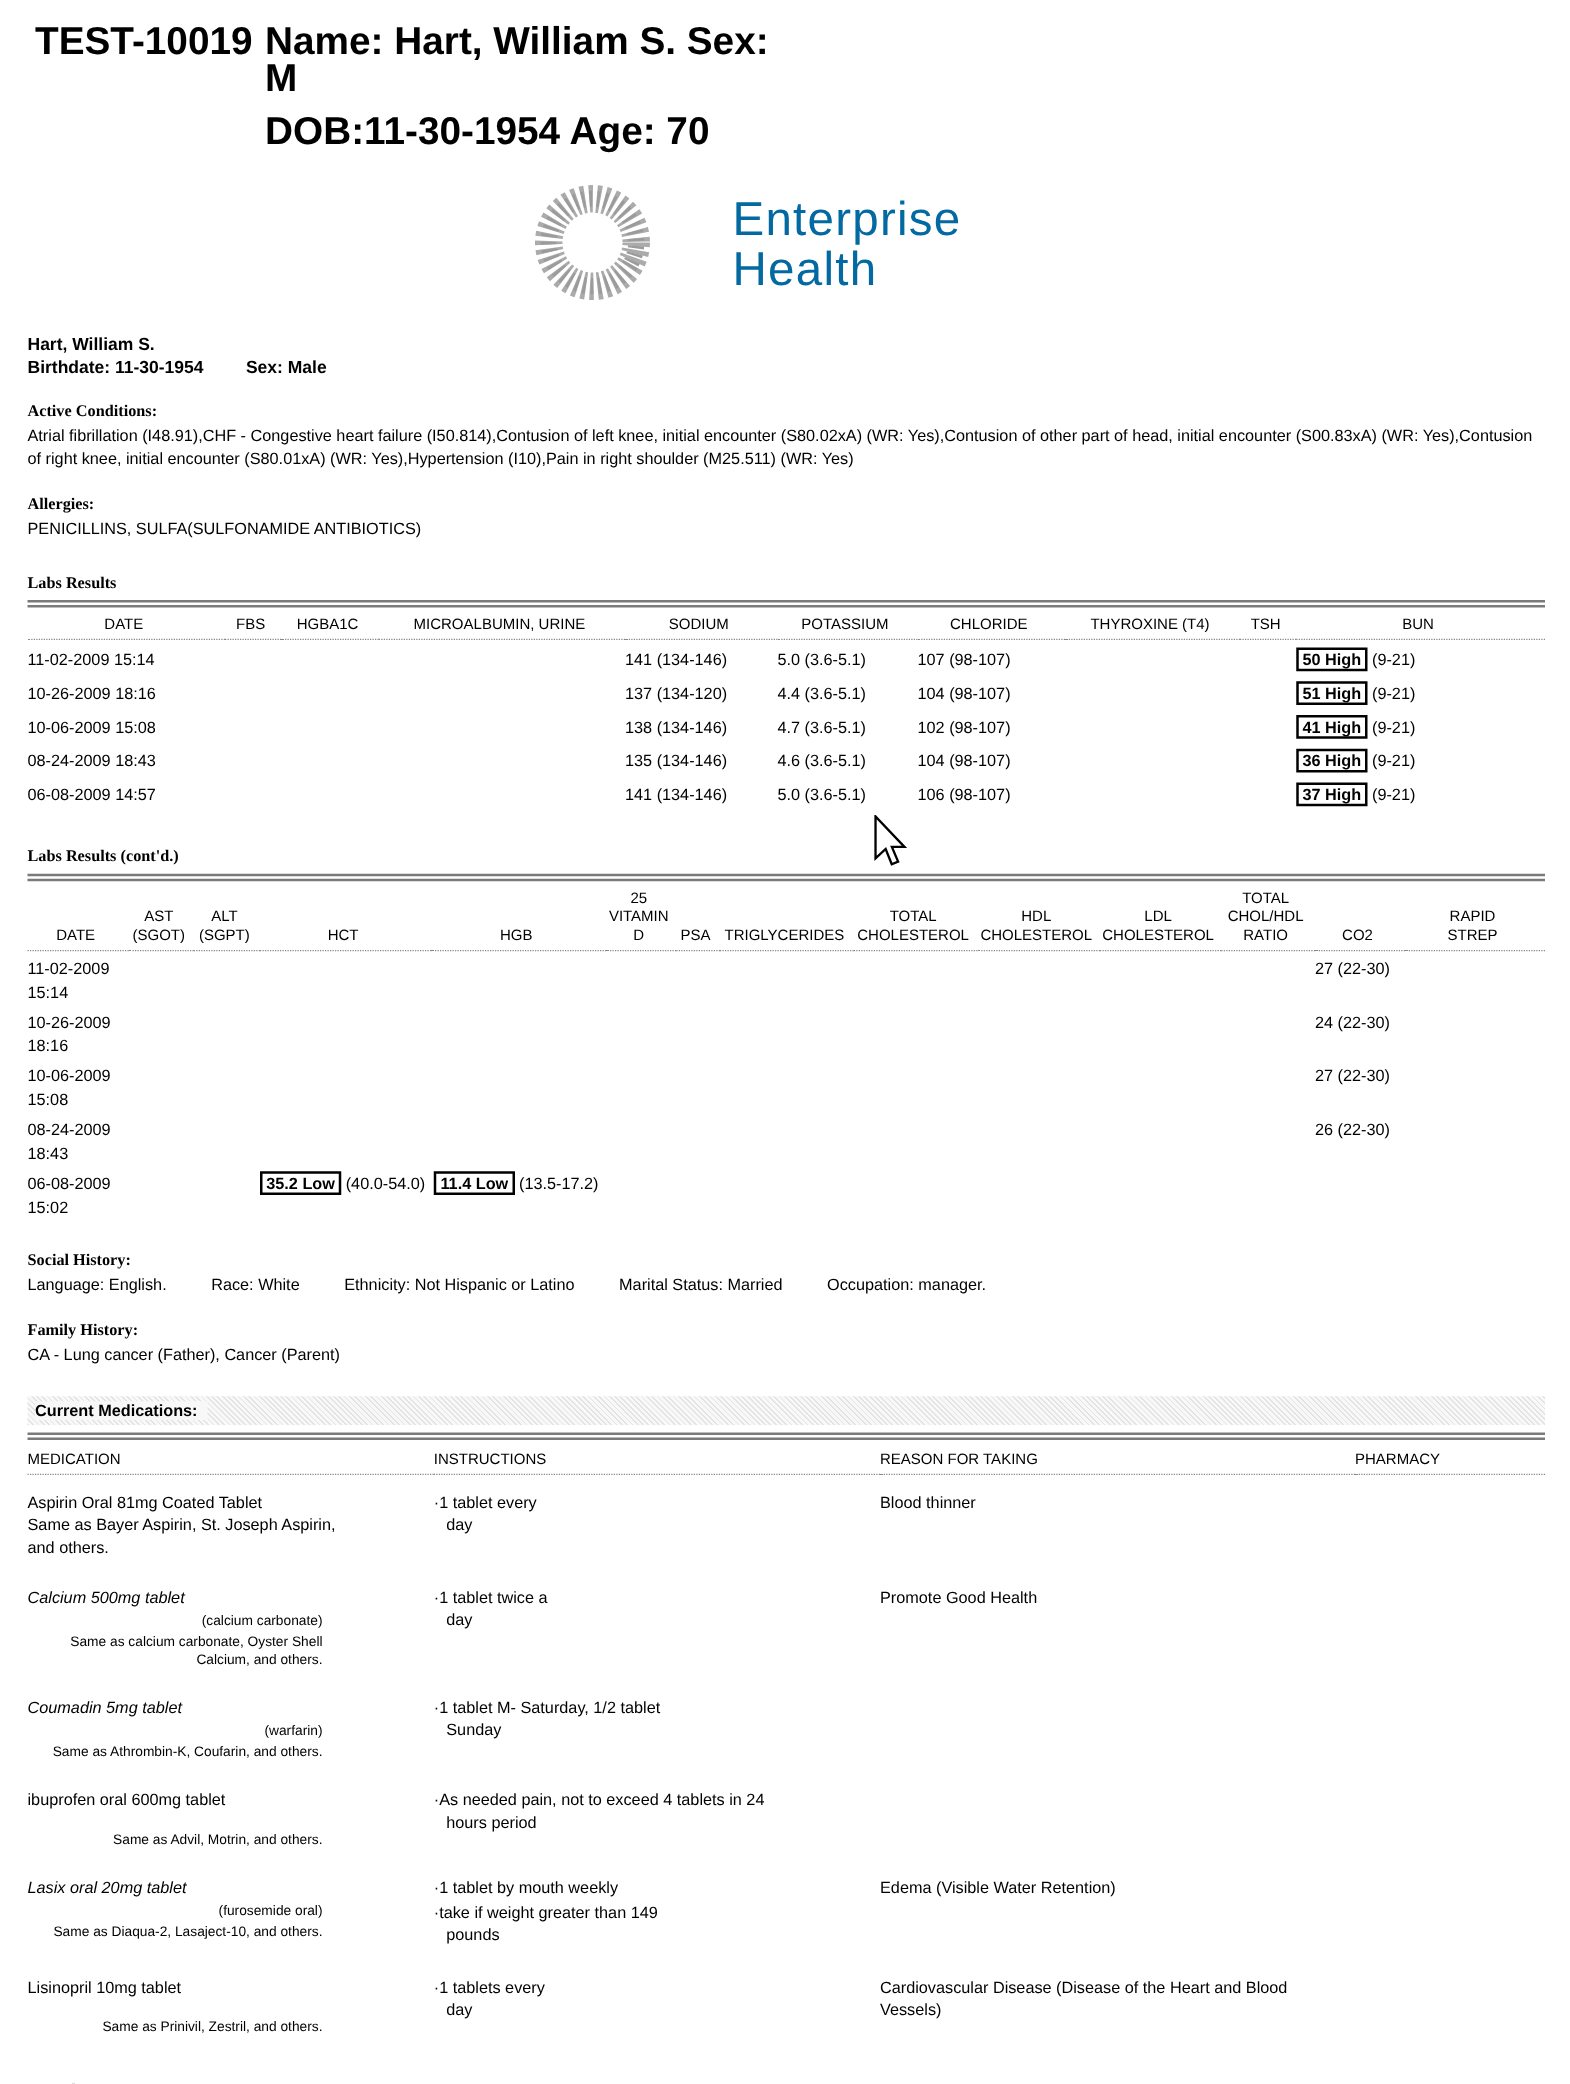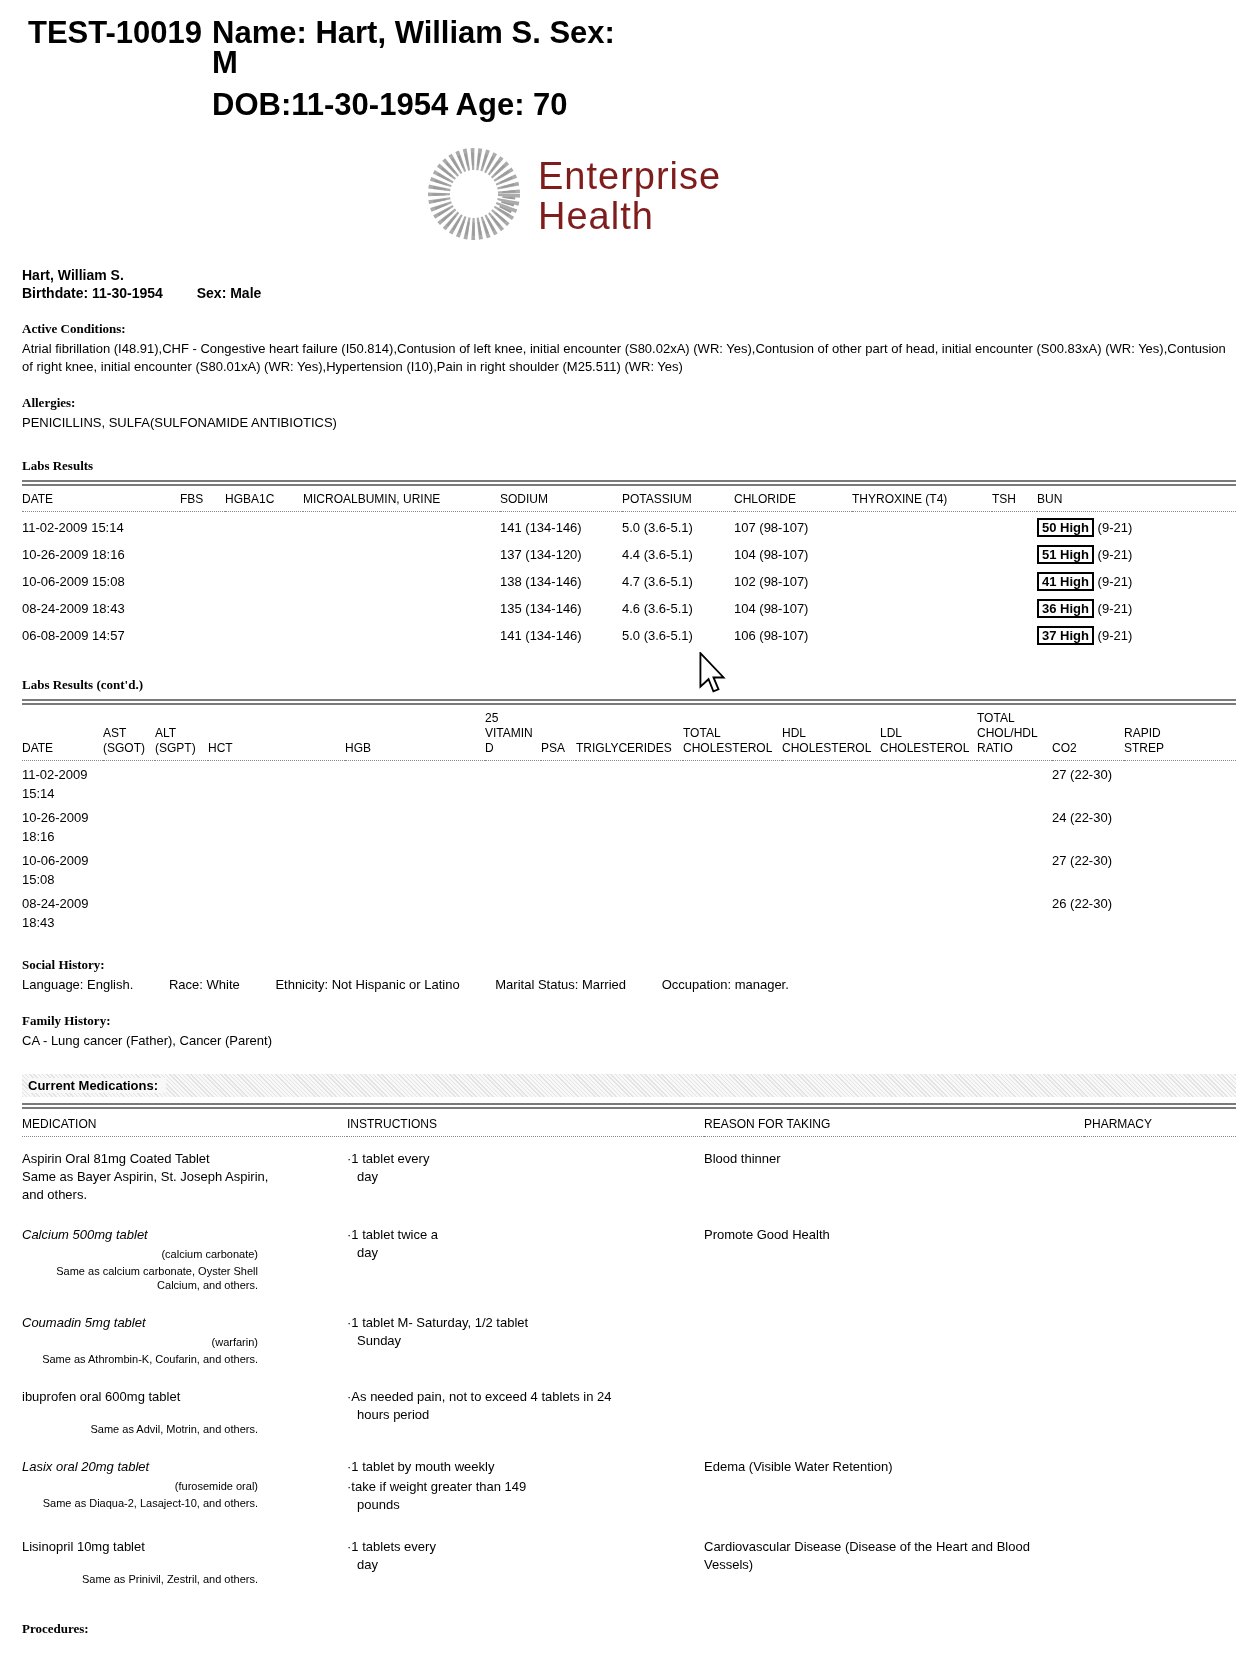--- a/index.html
+++ b/index.html
@@ -5,33 +5,33 @@
   html,body{margin:0;padding:0;background:#fff;}
   .page{position:relative;width:1256px;height:1667px;box-sizing:border-box;
         padding:18px 20px 0 22px;overflow:hidden;background:#fff;color:#000;
         font-family:"Liberation Sans", sans-serif;}
   
   .hdr{display:flex;font-size:31px;font-weight:bold;line-height:30px;margin-left:6px;}
   .hdr-id{margin-right:10px;white-space:nowrap;}
   .hdr-dob{margin-top:12px;}
   
   .logo-row{margin:20px 0 0 400px;display:flex;align-items:center;gap:12px;height:112px;}
-  .logo-text{font-size:38px;line-height:40px;color:#7f1d1d;letter-spacing:1px;}
+  .logo-text{font-size:38px;line-height:40px;color:#0369a1;letter-spacing:1px;margin-left:48px;}
   
   .patient{margin-top:14px;font-weight:bold;font-size:14px;line-height:18px;}
   .pt-sex{margin-left:30px;}
   .sec{margin-top:19px;}
   .sec-h{font-weight:bold;font-size:13px;line-height:16px;font-family:Liberation Serif, serif;}
   .sec-t{font-size:13px;line-height:18px;margin-top:3px;}
   .soc-item{margin-right:32px;}
   
   .rule2{height:2px;border-top:2px solid #7a7a7a;border-bottom:2px solid #7a7a7a;margin-top:6px;}
   
   table.labs{border-collapse:collapse;table-layout:fixed;width:100%;}
-  table.labs th{font-weight:normal;text-align:left;font-size:12px;vertical-align:bottom;
+  table.labs th{font-weight:normal;text-align:center;font-size:12px;vertical-align:bottom;
         padding:6px 4px 4px 0;border-bottom:1px dotted #888;white-space:pre-line;line-height:15px;}
   table.labs td{font-size:13px;vertical-align:top;padding:6px 4px 2px 0;line-height:19px;white-space:pre-line;}
   table.labs2 td{padding:4px 4px 1px 0;}
   .box{display:inline-block;border:2px solid #000;font-weight:bold;padding:0 3px;line-height:15px;}
   
   .medbar{margin-top:24px;font-weight:bold;font-size:13px;padding:4px 6px;
         background:repeating-linear-gradient(45deg,#e3e3e3 0 1px,#f8f8f8 1px 3px);}
   .medbar span{background:#f8f8f8;padding-right:8px;}
   table.meds{border-collapse:collapse;table-layout:fixed;width:100%;}
   table.meds th{font-weight:normal;text-align:left;font-size:12px;vertical-align:bottom;
@@ -292,20 +292,41 @@
             <td></td>
             <td></td>
         <td></td>
             <td></td>
             <td></td>
         <td></td>
             <td></td>
         <td>26 (22-30)</td>
         <td></td>
       </tr>
+      <tr>
+        <td class="pre">06-08-2009
+15:02</td>
+        <td></td>
+            <td></td>
+        <td colspan="2" style="white-space:nowrap;">
+          <span class="box">35.2 Low</span>
+          <span>(40.0-54.0)</span>&nbsp;
+          <span class="box">11.4 Low</span>
+          <span>(13.5-17.2)</span>
+        </td>
+        <td></td>
+            <td></td>
+            <td></td>
+        <td></td>
+            <td></td>
+            <td></td>
+        <td></td>
+            <td></td>
+            <td></td>
+      </tr>
     </tbody>
       </table>
   </div>
 
   <div class="sec" style="margin-top:24px;">
     <div class="sec-h">Social History:</div>
     <div class="sec-t">
       <span class="soc-item">Language: English.</span>
       <span class="soc-item">Race: White</span>
       <span class="soc-item">Ethnicity: Not Hispanic or Latino</span>

